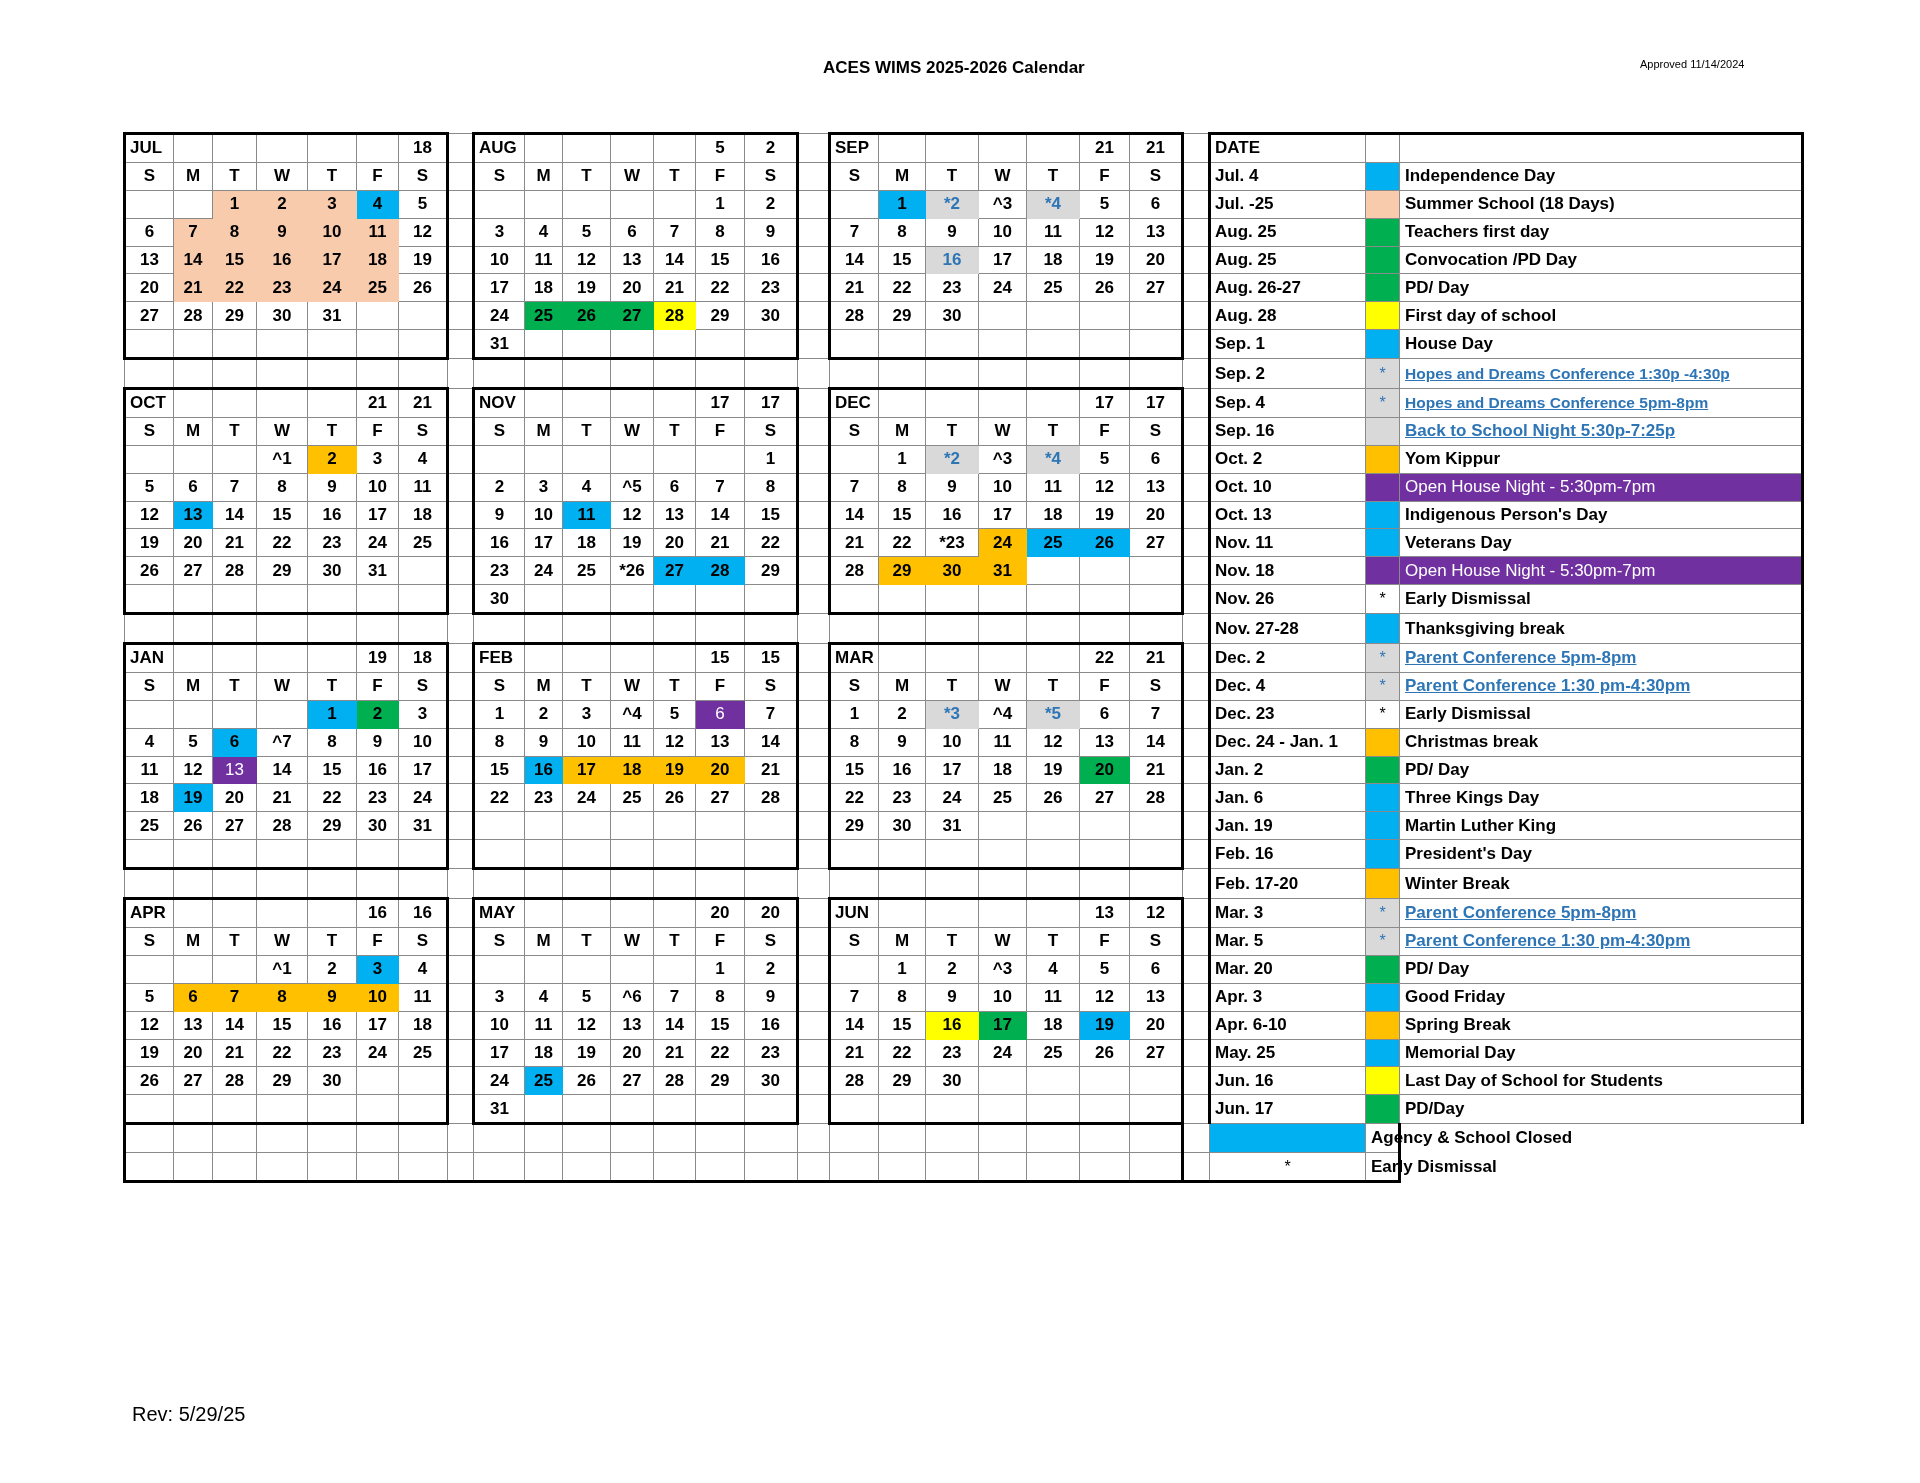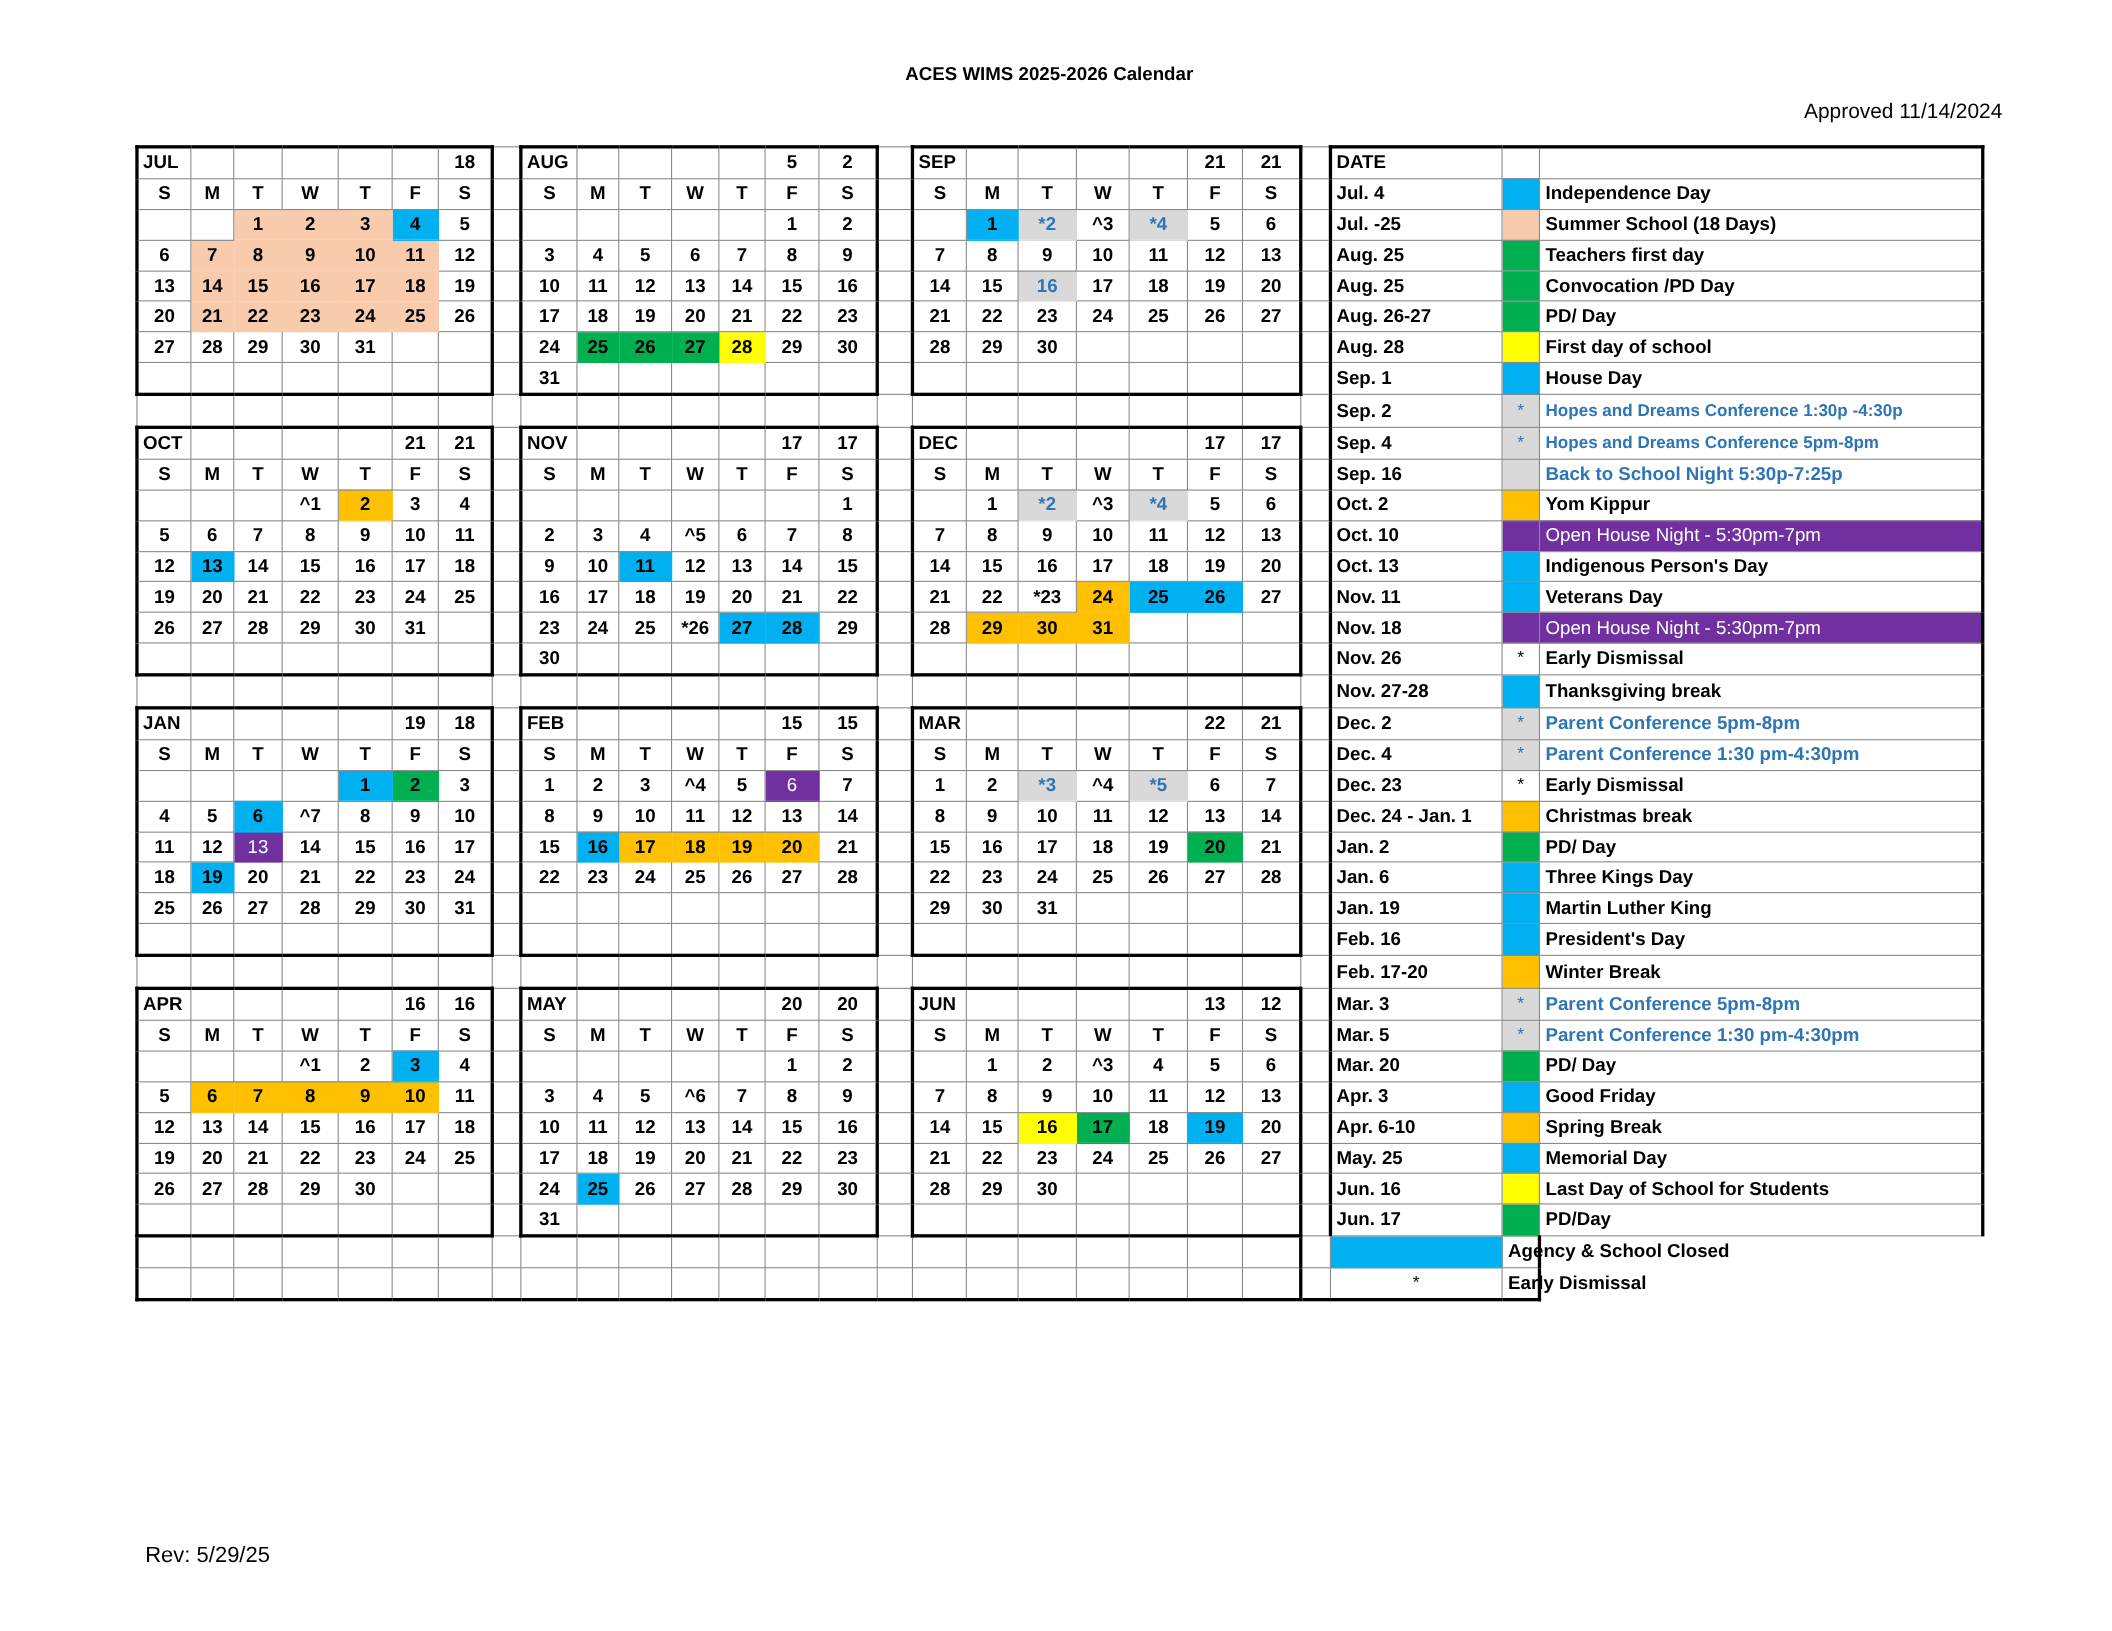--- a/index.html
+++ b/index.html
@@ -1,27 +1,27 @@
 <!DOCTYPE html>
 <html><head>
 <meta charset="utf-8">
 <style>
   html, body { margin:0; padding:0; background:#ffffff; }
   body { width:1920px; height:1483px; position:relative; overflow:hidden; font-family:"Liberation Sans", sans-serif; color:#000; }
   .title { position:absolute; left:823px; top:58px; font-size:17px; font-weight:bold; white-space:nowrap; }
-  .approved { position:absolute; left:1640px; top:58px; font-size:19px; white-space:nowrap;margin-top:33px; }
+  .approved { position:absolute; left:1640px; top:58px; font-size:11px; white-space:nowrap; }
   .rev { position:absolute; left:132px; top:1403px; font-size:20px; white-space:nowrap; }
 
   #cal { position:absolute; left:123px; top:132px; border-collapse:collapse; table-layout:fixed; }
   #cal td { height:26.9px; padding:0; border:1px solid #8a8a8a; font-size:17px; font-weight:bold; text-align:center; white-space:nowrap; overflow:visible; line-height:26px; }
   #cal td.lbl { text-align:left; padding-left:4px; }
   #cal td.note { text-align:left; padding-left:3px; font-size:16.5px; }
   #cal td.lgdate { text-align:left; padding-left:4px; font-size:17px; }
   #cal td.lgdesc { text-align:left; padding-left:5px; font-size:17px; }
-  #cal td.lgdesc.blue { color:#2E75B6; }
+  #cal td.lgdesc.blue { color:#2E75B6;text-decoration:underline; }
   #cal td.lgdesc.small { font-size:15.5px; }
   #cal td.lgsw { font-weight:normal; font-size:16px; }
 
   
   #cal td.bl { border-left:3px solid #000; }
   #cal td.br { border-right:3px solid #000; }
   #cal td.bt { border-top:3px solid #000; }
   #cal td.bb { border-bottom:3px solid #000; }
 </style>
 </head>

